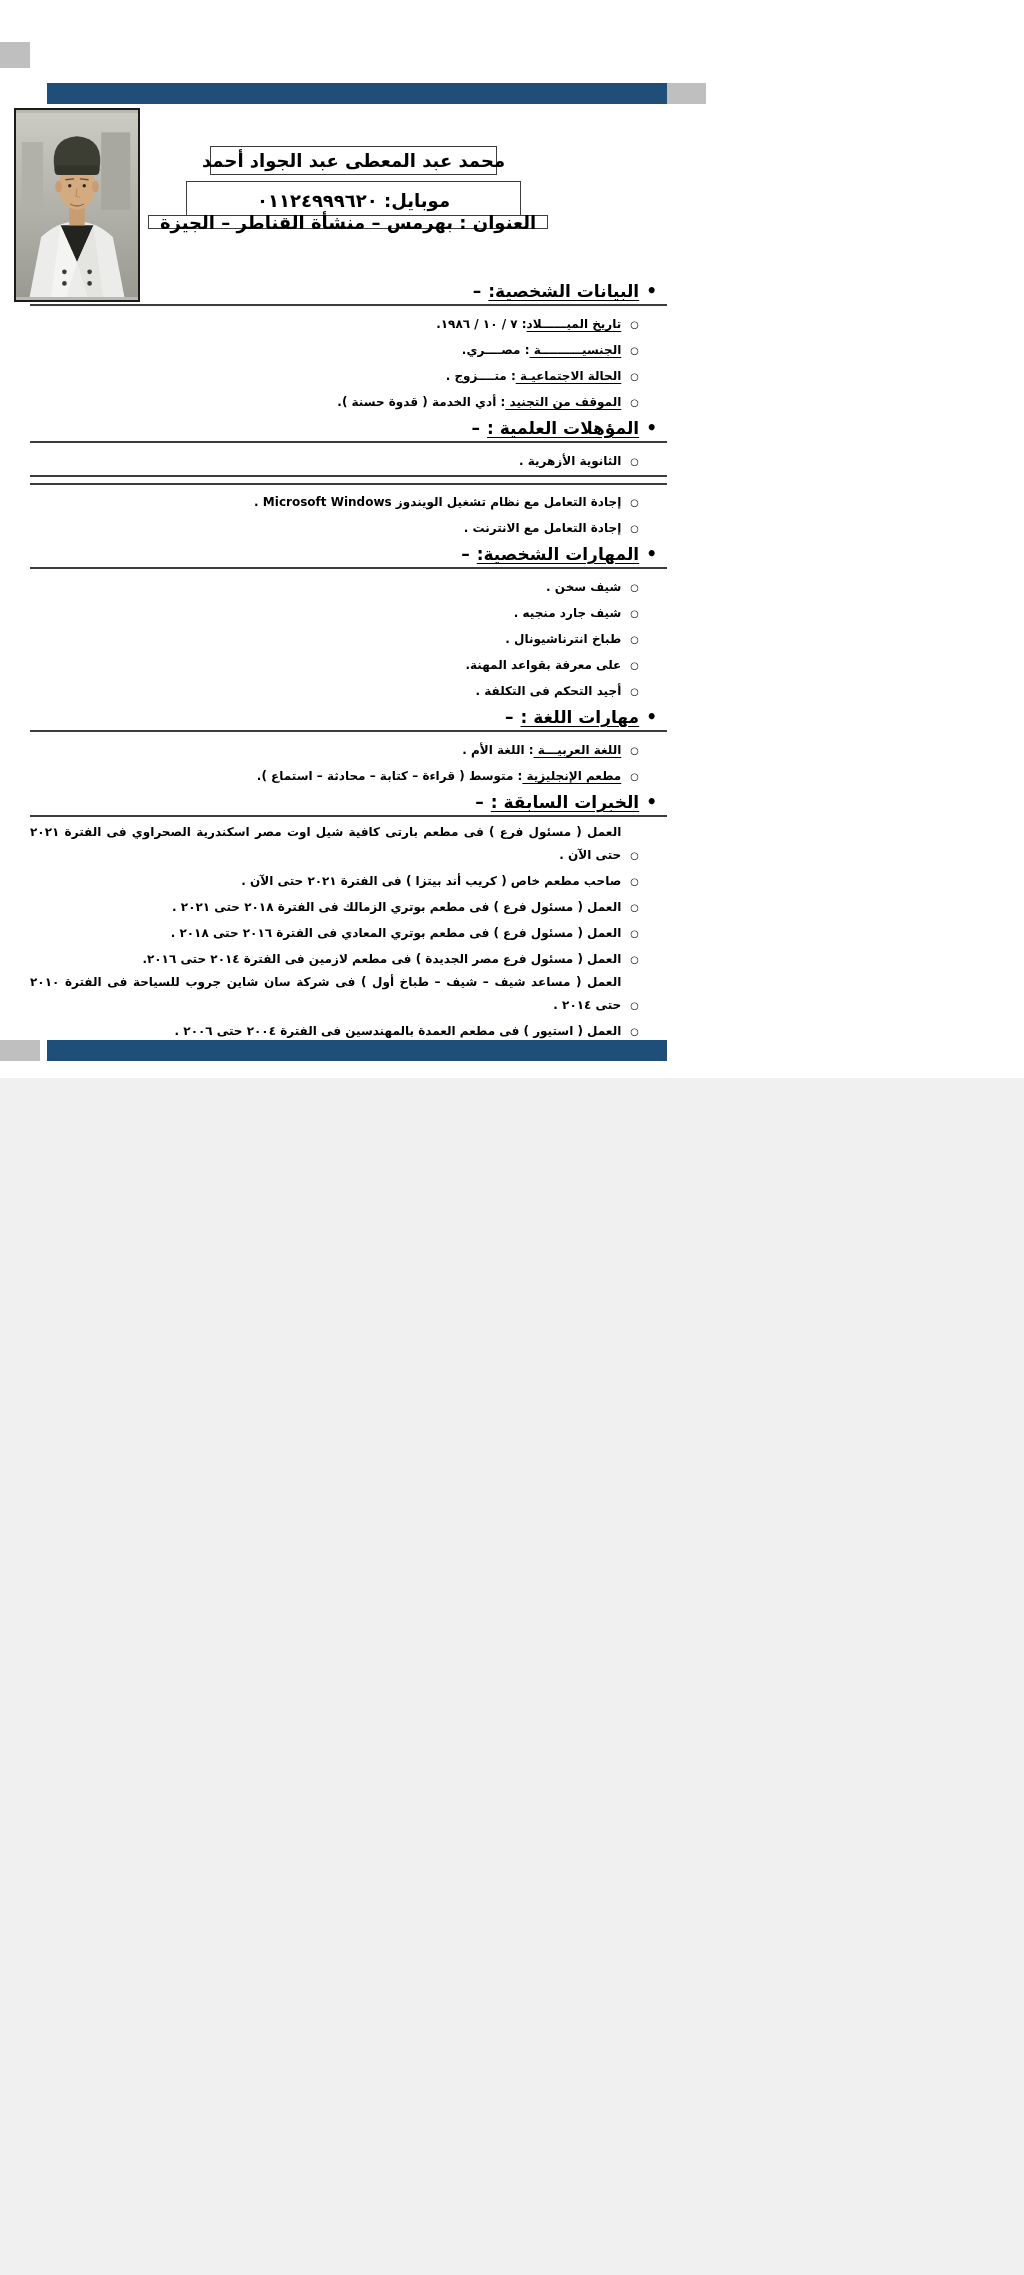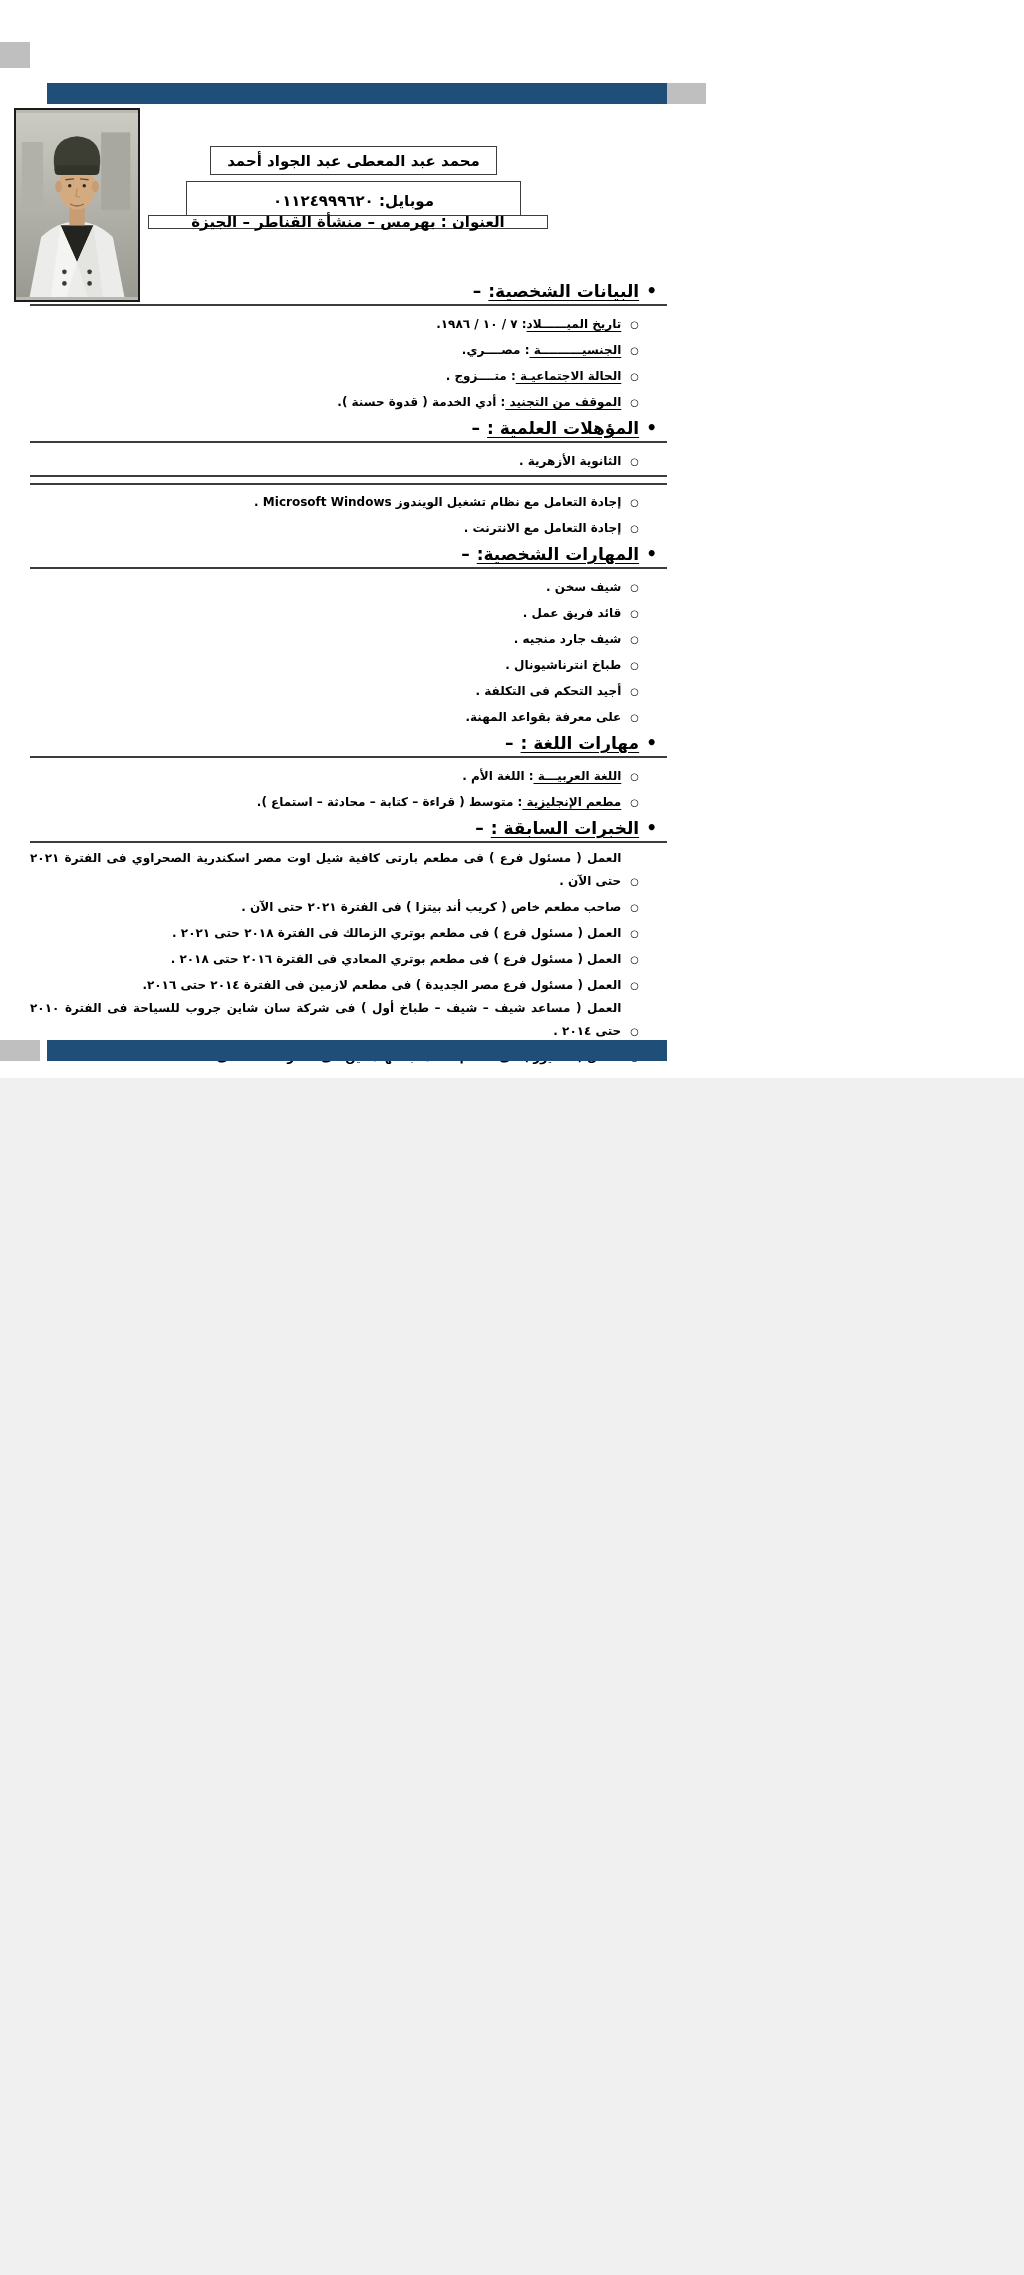--- a/index.html
+++ b/index.html
@@ -19,21 +19,21 @@
   .bottom-region { position:absolute; left:0; top:1078px; width:1024px; height:1197px; background:var(--canvas_gray,#F0F0F1); }
 
   
   .photo-frame { position:absolute; left:14px; top:108px; width:126px; height:194px;
                  border:2px solid #1b1b1b; background:#b9b9b1; overflow:hidden; }
   .photo-frame svg { display:block; width:100%; height:100%; }
 
   
   .hbox { position:absolute; border:1px solid #3d3d3d; background:#fff;
           display:flex; align-items:center; justify-content:center;
-          font-weight:bold; font-size:15px; direction:rtl; white-space:nowrap; }
+          font-weight:bold; font-size:18px; direction:rtl; white-space:nowrap; }
   .name-box    { left:210px; top:146px; width:287px; height:29px; }
   .mobile-box  { left:186px; top:181px; width:335px; height:39px; }
   .address-box { left:148px; top:215px; width:400px; height:14px; }
 
   
   .content { position:absolute; left:30px; top:277px; width:637px; direction:rtl; }
 
   .sec-header { display:flex; align-items:flex-start; gap:7px; padding:0 10px 2px 0;
                 margin-top:3px; margin-bottom:4px; font-size:17px; line-height:22px; font-weight:bold;
                 border-bottom:2px solid #3c3c3c; }
@@ -152,37 +152,33 @@
       <span class="hbullet"></span>
       <span class="htext">المهارات الشخصية:</span>
       <span class="hdash">–</span>
     </div>
     <div class="row">
       <span class="obullet"></span>
       <span class="itext">شيف سخن .</span>
     </div>
     <div class="row">
       <span class="obullet"></span>
-      <span class="itext">قائد فريق عمل .</span>
-    </div>
-    <div class="row">
-      <span class="obullet"></span>
       <span class="itext">شيف جارد منجيه .</span>
     </div>
     <div class="row">
       <span class="obullet"></span>
       <span class="itext">طباخ انترناشيونال .</span>
     </div>
     <div class="row">
       <span class="obullet"></span>
+      <span class="itext">على معرفة بقواعد المهنة.</span>
+    </div>
+    <div class="row">
+      <span class="obullet"></span>
       <span class="itext">أجيد التحكم فى التكلفة .</span>
-    </div>
-    <div class="row">
-      <span class="obullet"></span>
-      <span class="itext">على معرفة بقواعد المهنة.</span>
     </div>
 
     <div class="sec-header">
       <span class="hbullet"></span>
       <span class="htext">مهارات اللغة :</span>
       <span class="hdash">–</span>
     </div>
     <div class="row">
       <span class="obullet"></span>
       <span class="itext"><span class="underl">اللغة العربيـــة </span><span>: اللغة الأم .</span></span>

